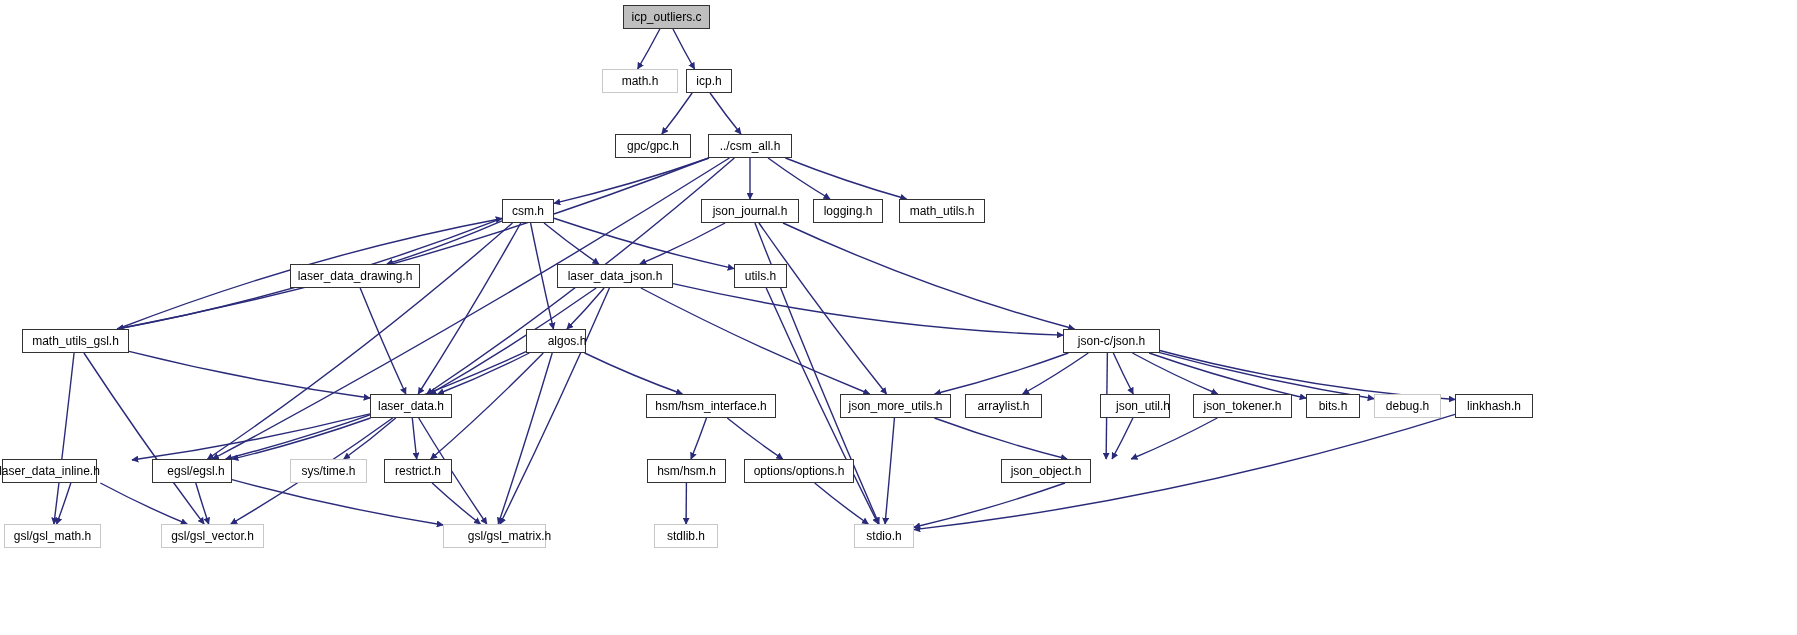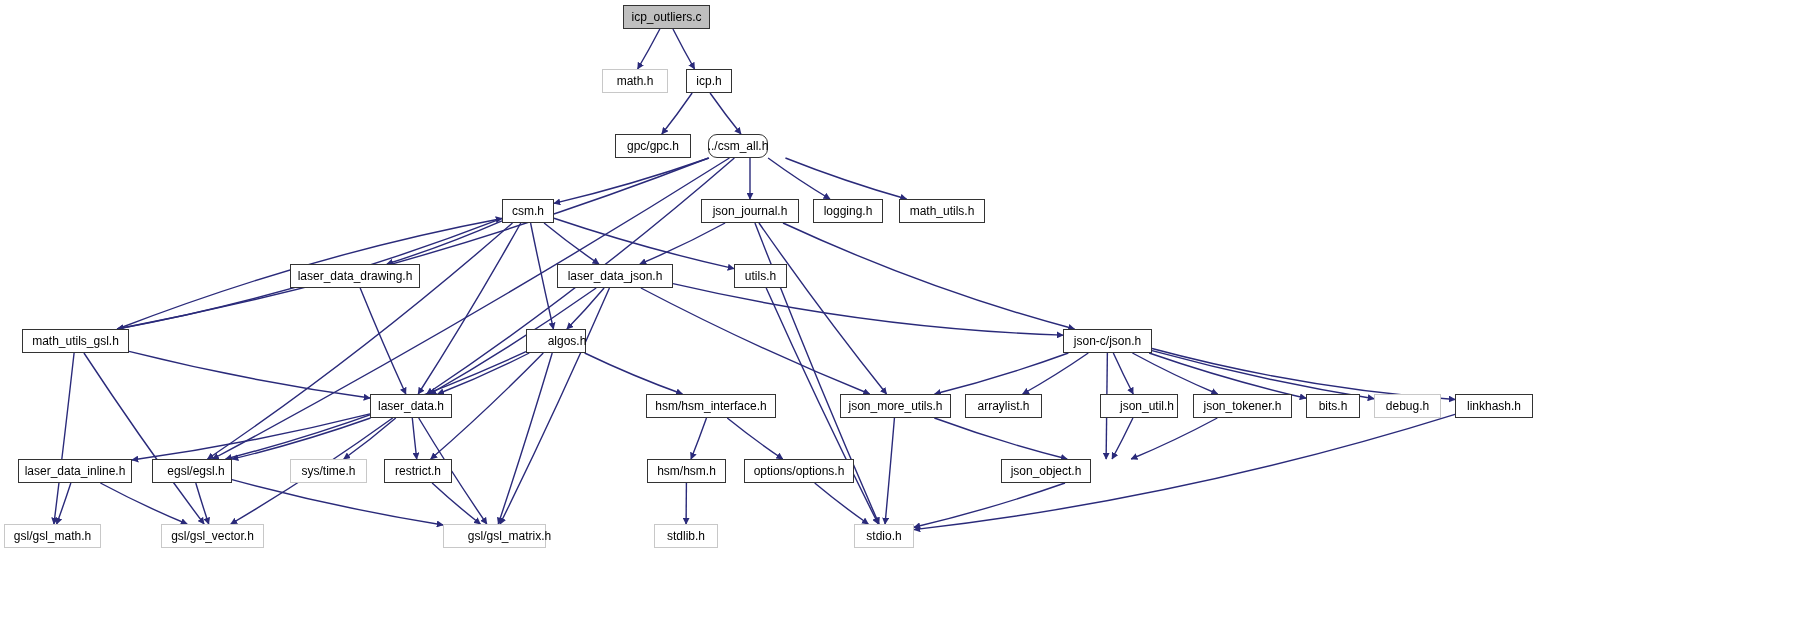--- a/index.html
+++ b/index.html
@@ -92,30 +92,30 @@
         <path d="M 232 479.59504132231405 Q 337.5 508.19940694011035 443 524.9338842975206" fill="none" stroke="#2a2a7a" stroke-width="1.4" marker-end="url(#arrow)"></path>
         <path d="M 432.12307692307695 483 Q 456.25 505.24130244699427 480.37692307692305 524" fill="none" stroke="#2a2a7a" stroke-width="1.4" marker-end="url(#arrow)"></path>
         <path d="M 1455 414.3114754098361 Q 1184.5 498.73851639344264 914 529.6065573770492" fill="none" stroke="#2a2a7a" stroke-width="1.4" marker-end="url(#arrow)"></path>
         <path d="M 1065.0153846153846 483 Q 989.5076923076923 509.43538145587604 914 527.2162162162163" fill="none" stroke="#2a2a7a" stroke-width="1.4" marker-end="url(#arrow)"></path>
       </g>
   </svg>
   <div id="node-layer">
       <div class="node root" style="left: 623px; top: 5px; width: 87px;">
         <span>icp_outliers.c</span>
       </div>
-      <div class="node " style="left: 602px; top: 69px; width: 66px;">
+      <div class="node " style="left: 602px; top: 69px; width: 76px;">
         <span>math.h</span>
       </div>
       <div class="node solid" style="left: 686px; top: 69px; width: 46px;">
         <span>icp.h</span>
       </div>
       <div class="node solid" style="left: 615px; top: 134px; width: 76px;">
         <span>gpc/gpc.h</span>
       </div>
-      <div class="node solid" style="left: 708px; top: 134px; width: 60px; border-radius: 9px;">
+      <div class="node solid" style="left: 708px; top: 134px; width: 84px;">
         <span>../csm_all.h</span>
       </div>
       <div class="node solid" style="left: 502px; top: 199px; width: 52px;">
         <span>csm.h</span>
       </div>
       <div class="node solid" style="left: 701px; top: 199px; width: 98px;">
         <span>json_journal.h</span>
       </div>
       <div class="node solid" style="left: 813px; top: 199px; width: 70px;">
         <span>logging.h</span>
@@ -131,51 +131,51 @@
       </div>
       <div class="node solid" style="left: 734px; top: 264px; width: 53px; align-items: center;">
         <span>utils.h</span>
       </div>
       <div class="node solid" style="left: 22px; top: 329px; width: 107px;">
         <span>math_utils_gsl.h</span>
       </div>
       <div class="node solid" style="left: 526px; top: 329px; width: 60px; padding-left: 22px;">
         <span>algos.h</span>
       </div>
-      <div class="node solid" style="left: 1063px; top: 329px; width: 89px;">
+      <div class="node solid" style="left: 1063px; top: 329px; width: 97px;">
         <span>json-c/json.h</span>
       </div>
       <div class="node solid" style="left: 370px; top: 394px; width: 82px;">
         <span>laser_data.h</span>
       </div>
       <div class="node solid" style="left: 646px; top: 394px; width: 130px;">
         <span>hsm/hsm_interface.h</span>
       </div>
       <div class="node solid" style="left: 840px; top: 394px; width: 111px;">
         <span>json_more_utils.h</span>
       </div>
       <div class="node solid" style="left: 965px; top: 394px; width: 77px;">
         <span>arraylist.h</span>
       </div>
-      <div class="node solid" style="left: 1100px; top: 394px; width: 78px; padding-left: 16px;">
+      <div class="node solid" style="left: 1100px; top: 394px; width: 70px; padding-left: 16px;">
         <span>json_util.h</span>
       </div>
       <div class="node solid" style="left: 1193px; top: 394px; width: 99px;">
         <span>json_tokener.h</span>
       </div>
       <div class="node solid" style="left: 1306px; top: 394px; width: 54px;">
         <span>bits.h</span>
       </div>
       <div class="node " style="left: 1374px; top: 394px; width: 67px;">
         <span>debug.h</span>
       </div>
       <div class="node solid" style="left: 1455px; top: 394px; width: 78px;">
         <span>linkhash.h</span>
       </div>
-      <div class="node solid" style="left: 18px; top: 459px; width: 114px;">
+      <div class="node solid" style="left: 2px; top: 459px; width: 95px;">
         <span>laser_data_inline.h</span>
       </div>
       <div class="node solid" style="left: 152px; top: 459px; width: 80px; padding-left: 8px;">
         <span>egsl/egsl.h</span>
       </div>
       <div class="node " style="left: 290px; top: 459px; width: 77px;">
         <span>sys/time.h</span>
       </div>
       <div class="node solid" style="left: 384px; top: 459px; width: 68px;">
         <span>restrict.h</span>

